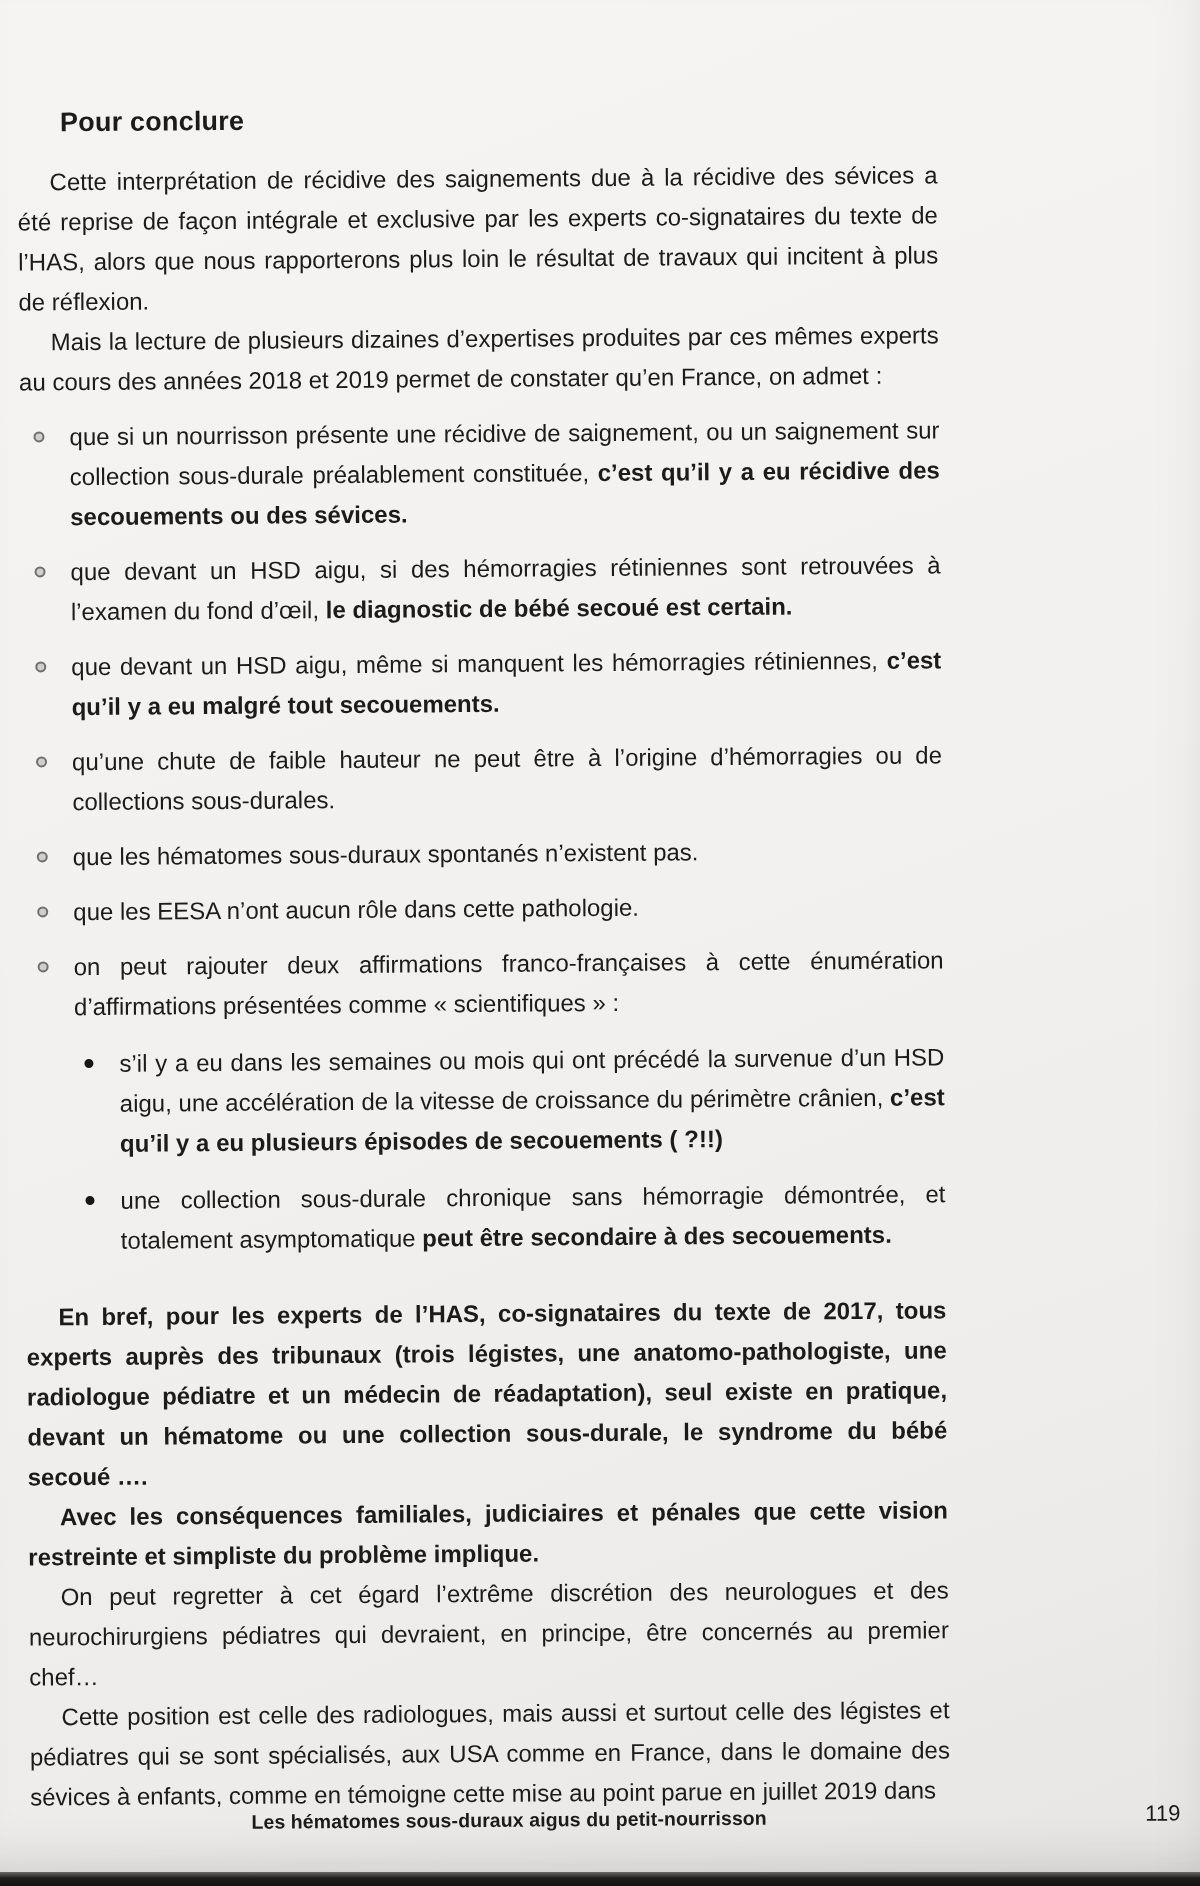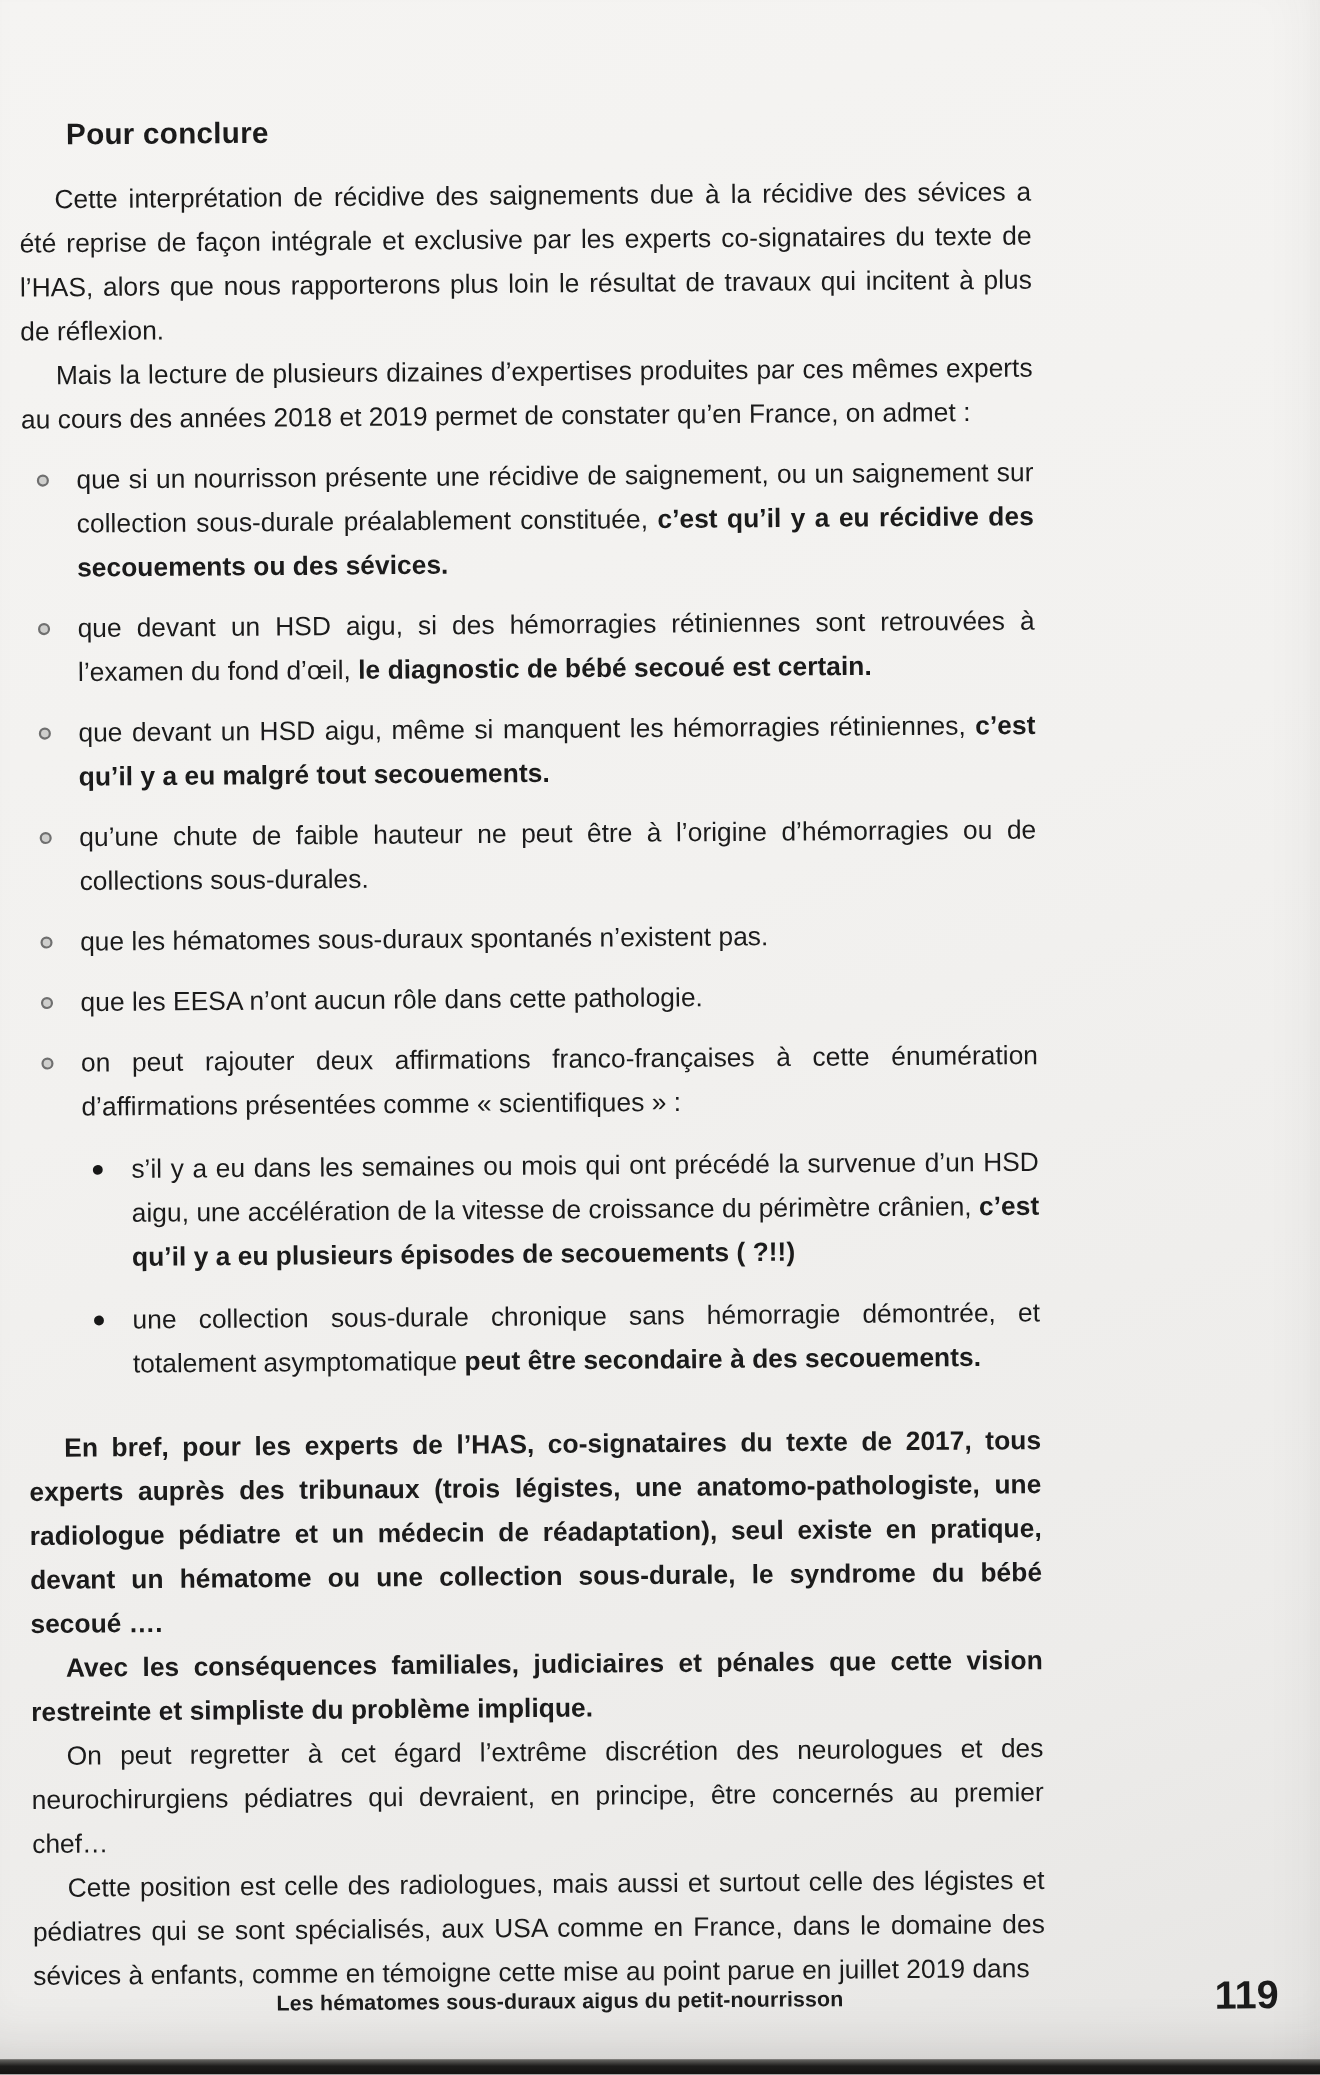--- a/index.html
+++ b/index.html
@@ -55,23 +55,23 @@
   .b { font-weight: bold; }
   .footer-title {
     position: absolute;
     top: 1806px; left: 243px;
     font-size: 19.5px; line-height: 26px;
     font-weight: 600;
     letter-spacing: 0.1px;
   }
   .page-number {
     position: absolute;
-    top: 1800px; right: 46px;
-    font-size: 36px; line-height: 36px;
-    font-weight: 700;
+    top: 1800px; right: 28px;
+    font-size: 22px; line-height: 36px;
+    font-weight: 400;
   }
   .scan-edge {
     position: absolute; left: 0; right: 0; bottom: 0;
     height: 14px;
     background: linear-gradient(180deg, #6a6966 0%, #1d1c1b 45%, #141312 100%);
   }
 </style>
 </head>
 <body>
 

